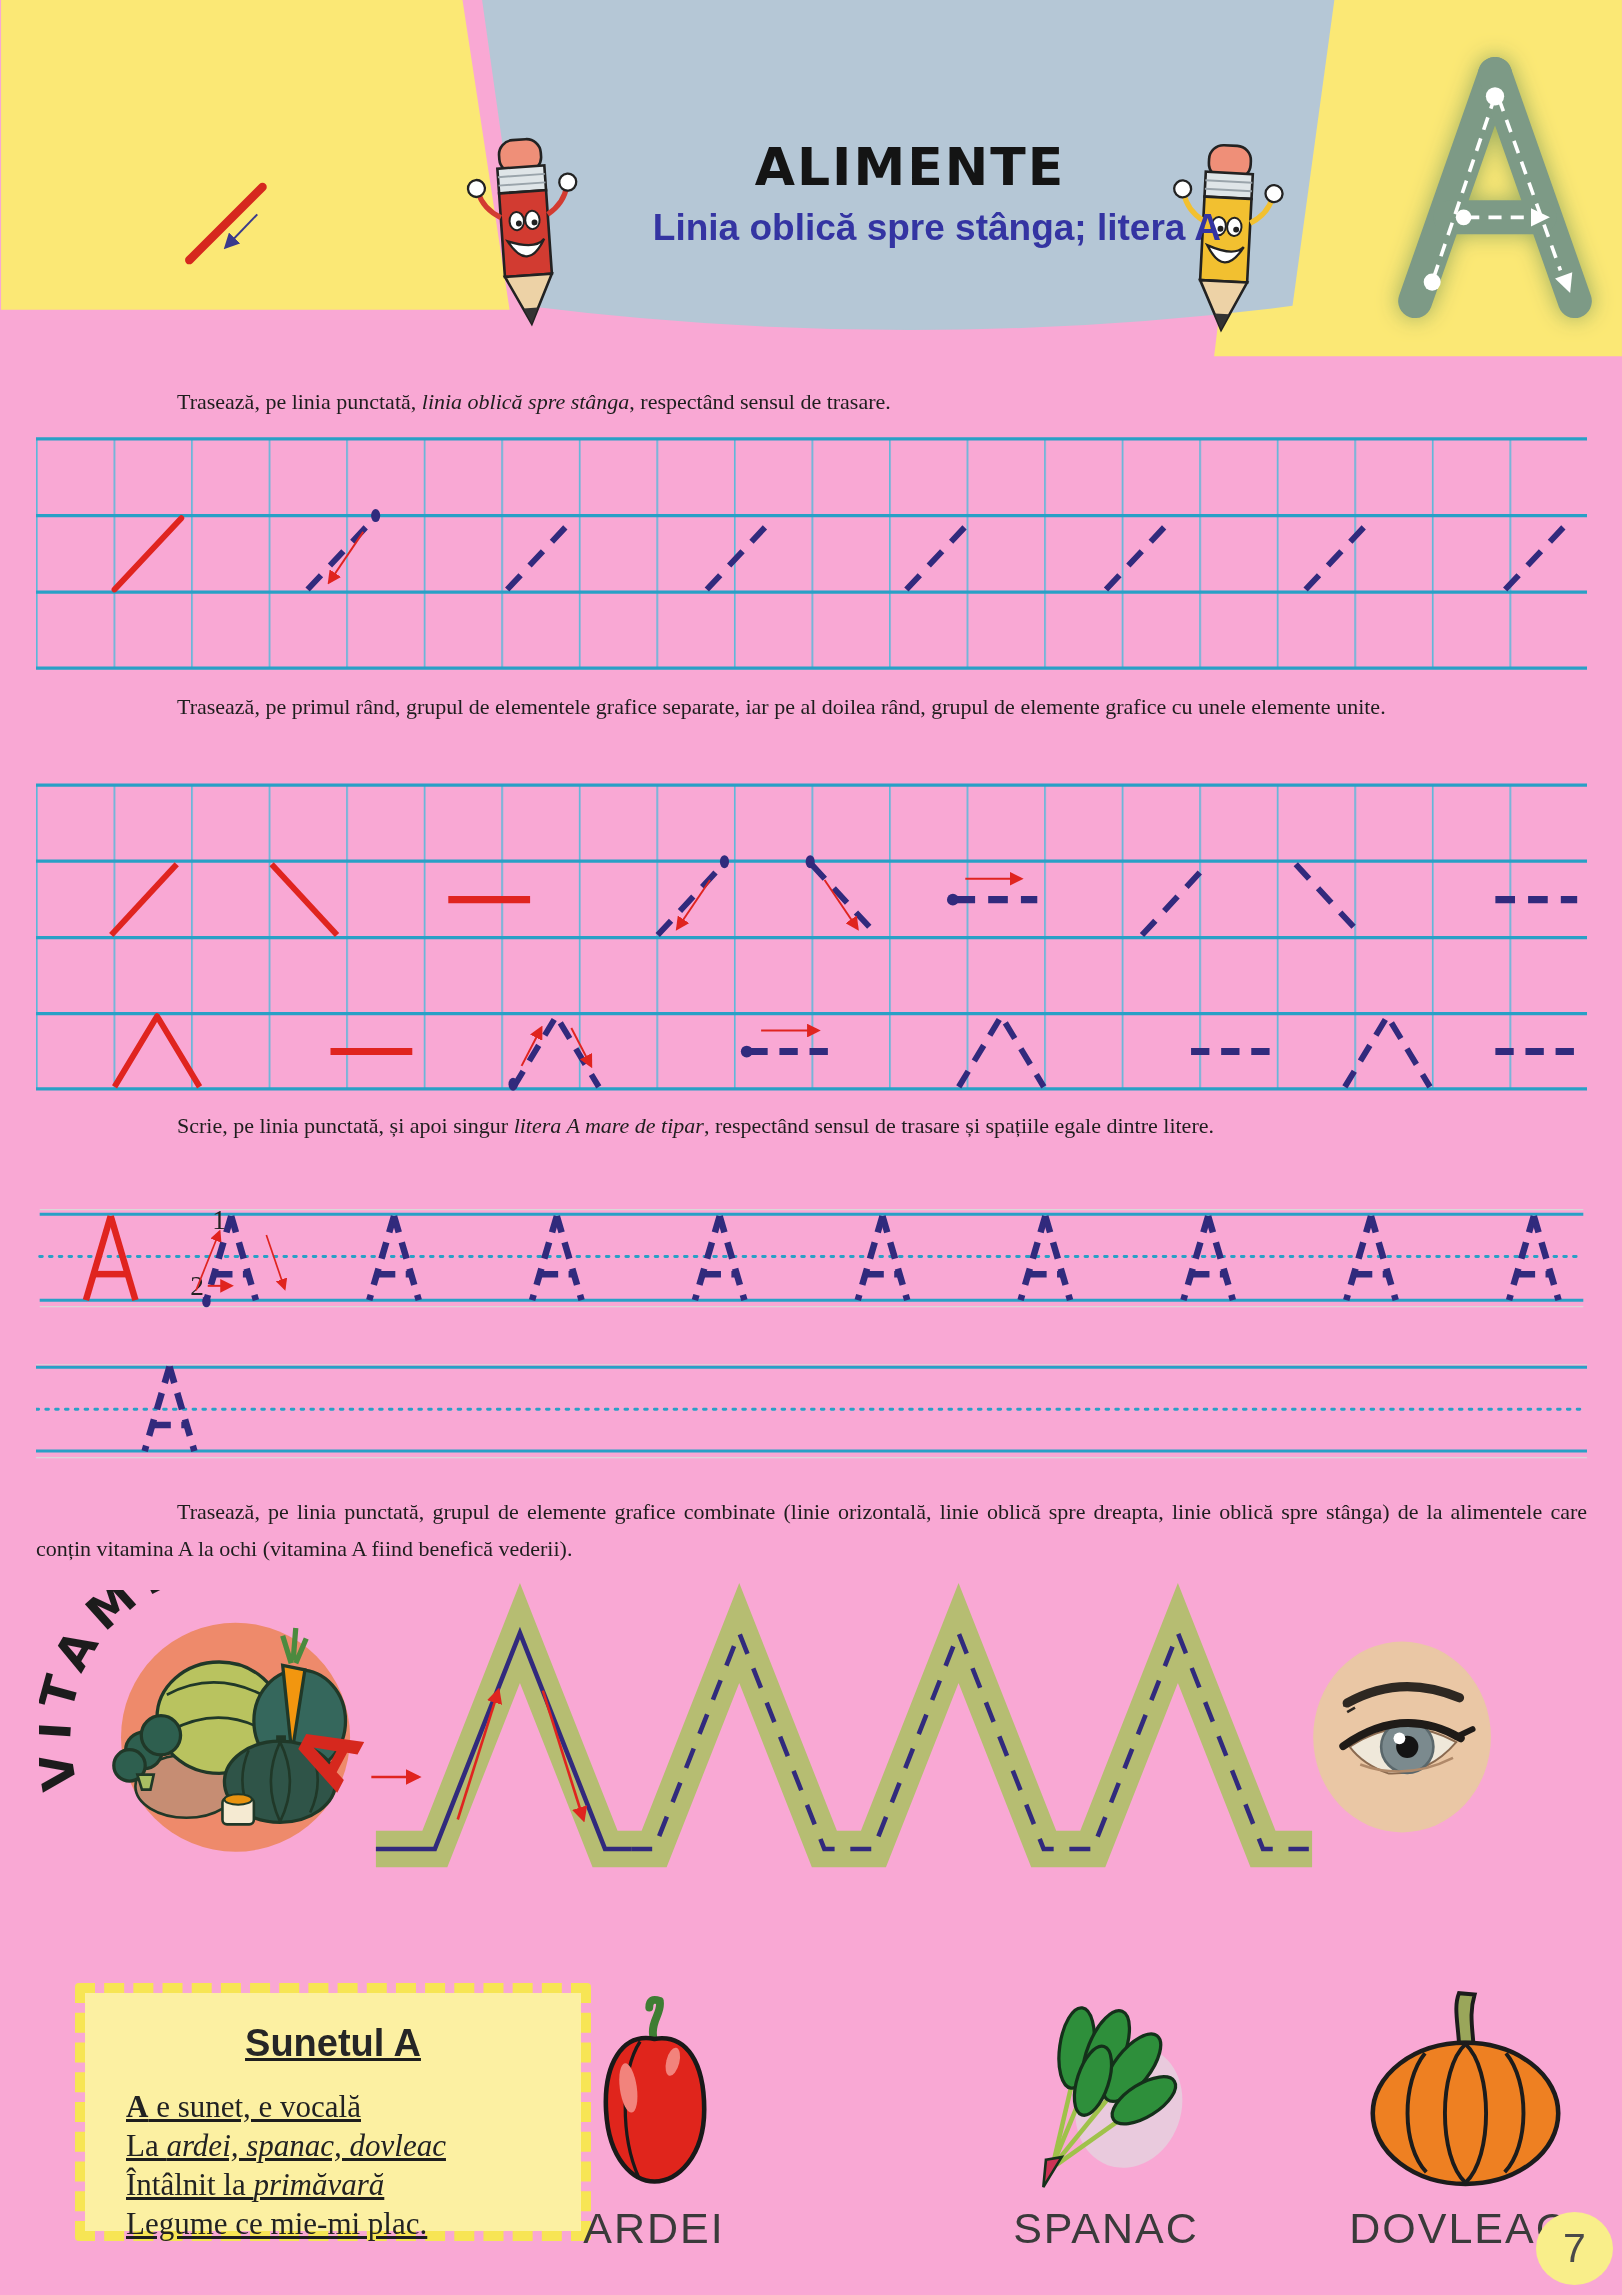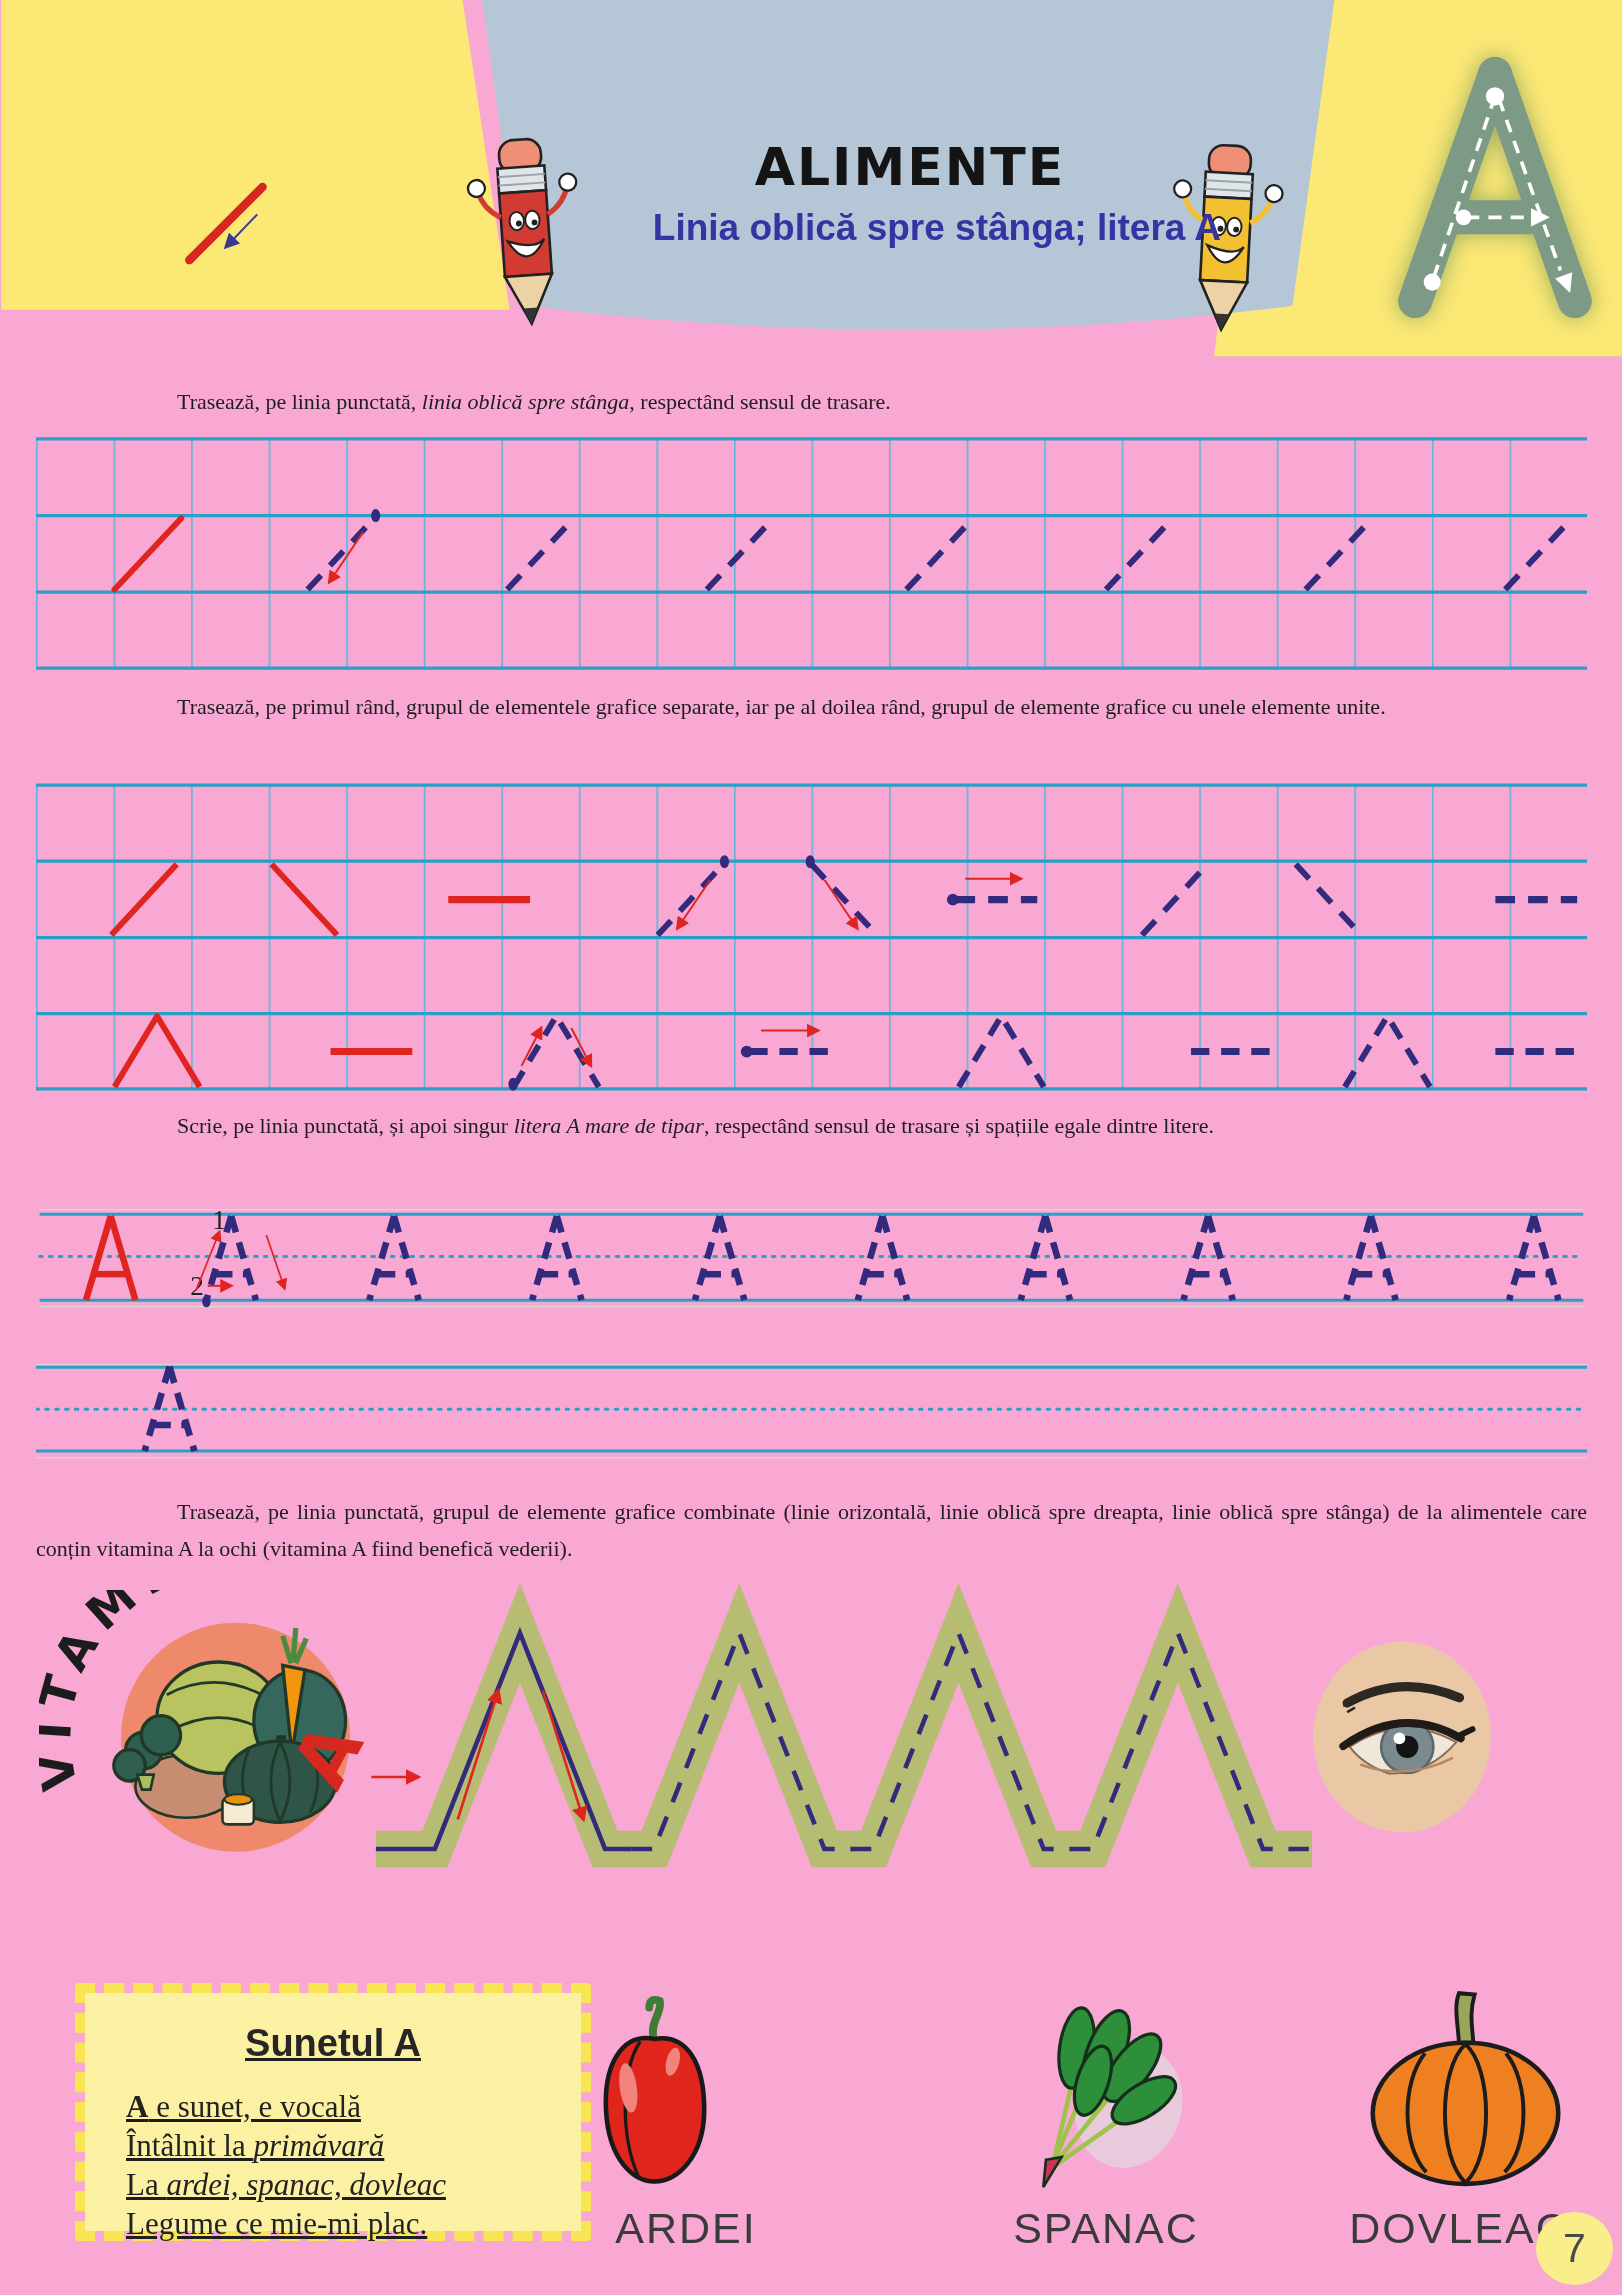--- a/index.html
+++ b/index.html
@@ -299,34 +299,34 @@
     <path d="M52,164 Q142,100 232,152" fill="none" stroke="#1f1b18" stroke-width="12" stroke-linecap="round"></path>
     <path d="M225,150 L250,138" stroke="#1f1b18" stroke-width="9" stroke-linecap="round"></path>
     <path d="M78,192 Q148,218 220,182" fill="none" stroke="#b08969" stroke-width="4"></path>
   </svg>
 
 
   <div class="stampbox">
     <p class="btit">Sunetul A</p>
     <div class="poem">
       <div><b>A</b><span> e sunet, e vocală</span></div>
+      <div><span>La </span><i>ardei, spanac, dovleac</i></div>
       <div><span>Întâlnit la </span><i>primăvară</i></div>
-      <div><span>La </span><i>ardei, spanac, dovleac</i></div>
       <div><span>Legume ce mie-mi plac.</span></div>
     </div>
   </div>
 
   <svg style="left:576px;top:1993px" width="157" height="203" viewBox="0 0 240 310">
     <path d="M118,66 C114,42 132,30 128,12 M128,12 Q112,6 112,22" fill="none" stroke="#3e7d33" stroke-width="12" stroke-linecap="round"></path>
     <path d="M120,70 C70,60 42,110 46,180 C50,255 88,288 120,288 C155,288 196,250 196,178 C196,108 170,62 120,70 Z" fill="#e0251c" stroke="#191919" stroke-width="7"></path>
     <path d="M98,74 C68,120 68,220 96,282" fill="none" stroke="#191919" stroke-width="5"></path>
     <ellipse cx="80" cy="145" rx="13" ry="38" fill="#f2837c" transform="rotate(-8 80 145)"></ellipse>
     <ellipse cx="148" cy="105" rx="10" ry="22" fill="#f2837c" transform="rotate(14 148 105)"></ellipse>
   </svg>
-  <div class="wlabel" style="left:588px;width:196px">ARDEI</div>
+  <div class="wlabel" style="left:556px;width:196px">ARDEI</div>
 
   <svg style="left:1008px;top:1986px" width="183" height="209" viewBox="0 0 280 320">
     <ellipse cx="185" cy="185" rx="80" ry="95" fill="#e9cadd" transform="rotate(20 185 185)"></ellipse>
     <g stroke="#9fc24a" stroke-width="7" fill="none">
       <path d="M70,270 L120,150"></path>
         <path d="M72,272 L155,170"></path>
         <path d="M74,274 L185,195"></path>
         <path d="M70,268 L100,140"></path>
     </g>
     <g fill="#2e8f3b" stroke="#14301a" stroke-width="5">

